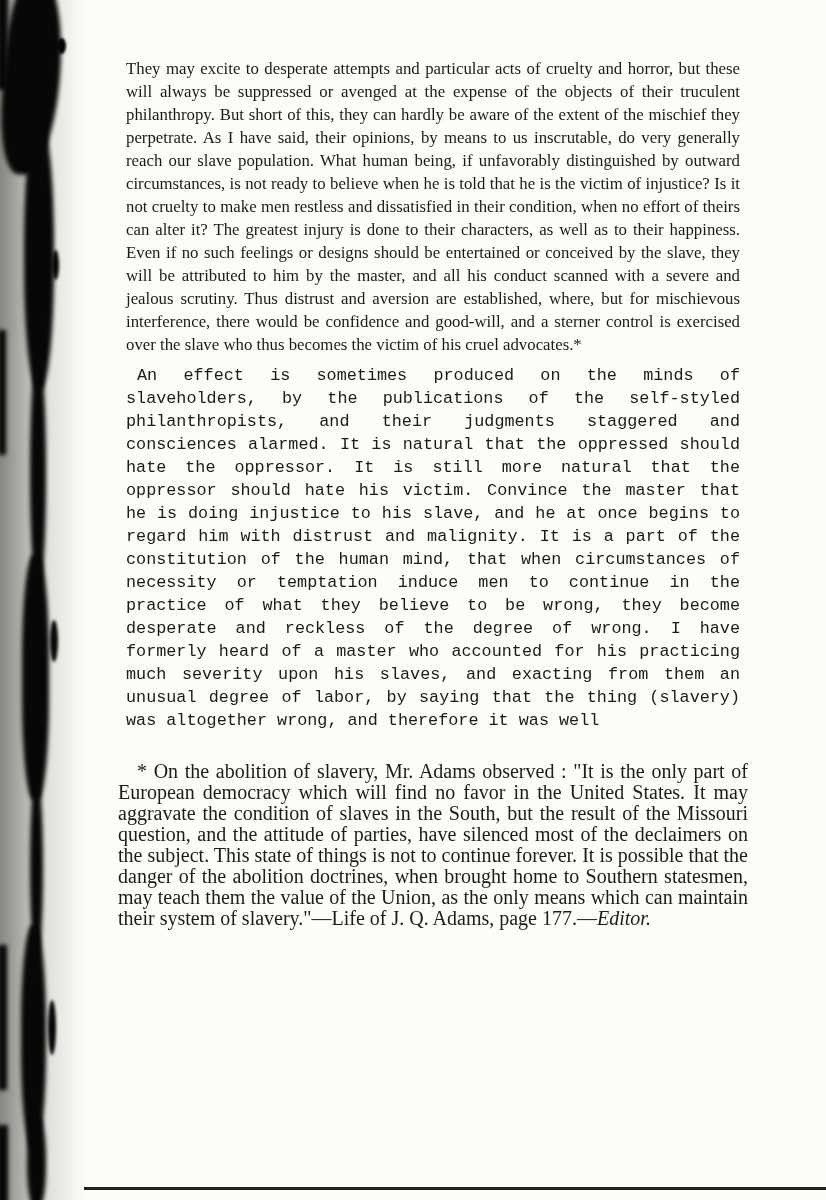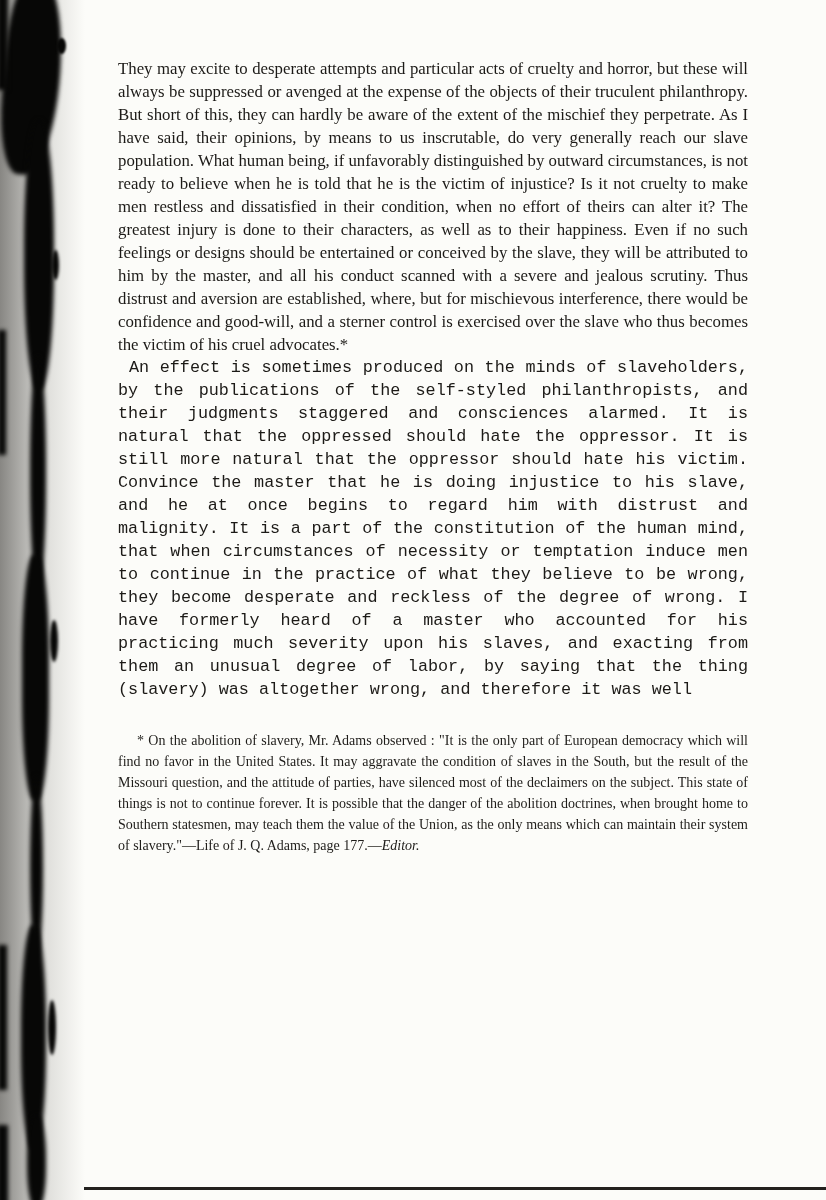--- a/index.html
+++ b/index.html
@@ -87,25 +87,25 @@
     letter-spacing: 1px;
     color: #26241f;
   }
   .body-text {
     margin-top: 11px;
     font-size: 16.8px;
     line-height: 23px;
     text-align: justify;
     color: #1c1a17;
   }
-  .body-text p { margin: 0; }
+  .body-text p { margin: 8px; }
   .para-indent { text-indent: 11px; font-family: Liberation Mono, monospace; }
   .footnote {
     margin-top: 29px;
-    font-size: 14px;
+    font-size: 20px;
     line-height: 21px;
     text-align: justify;
     text-indent: 19px;
     color: #1e1c19;
   }
   .footnote em { font-style: italic; }
 </style>
 </head>
 <body>
 

